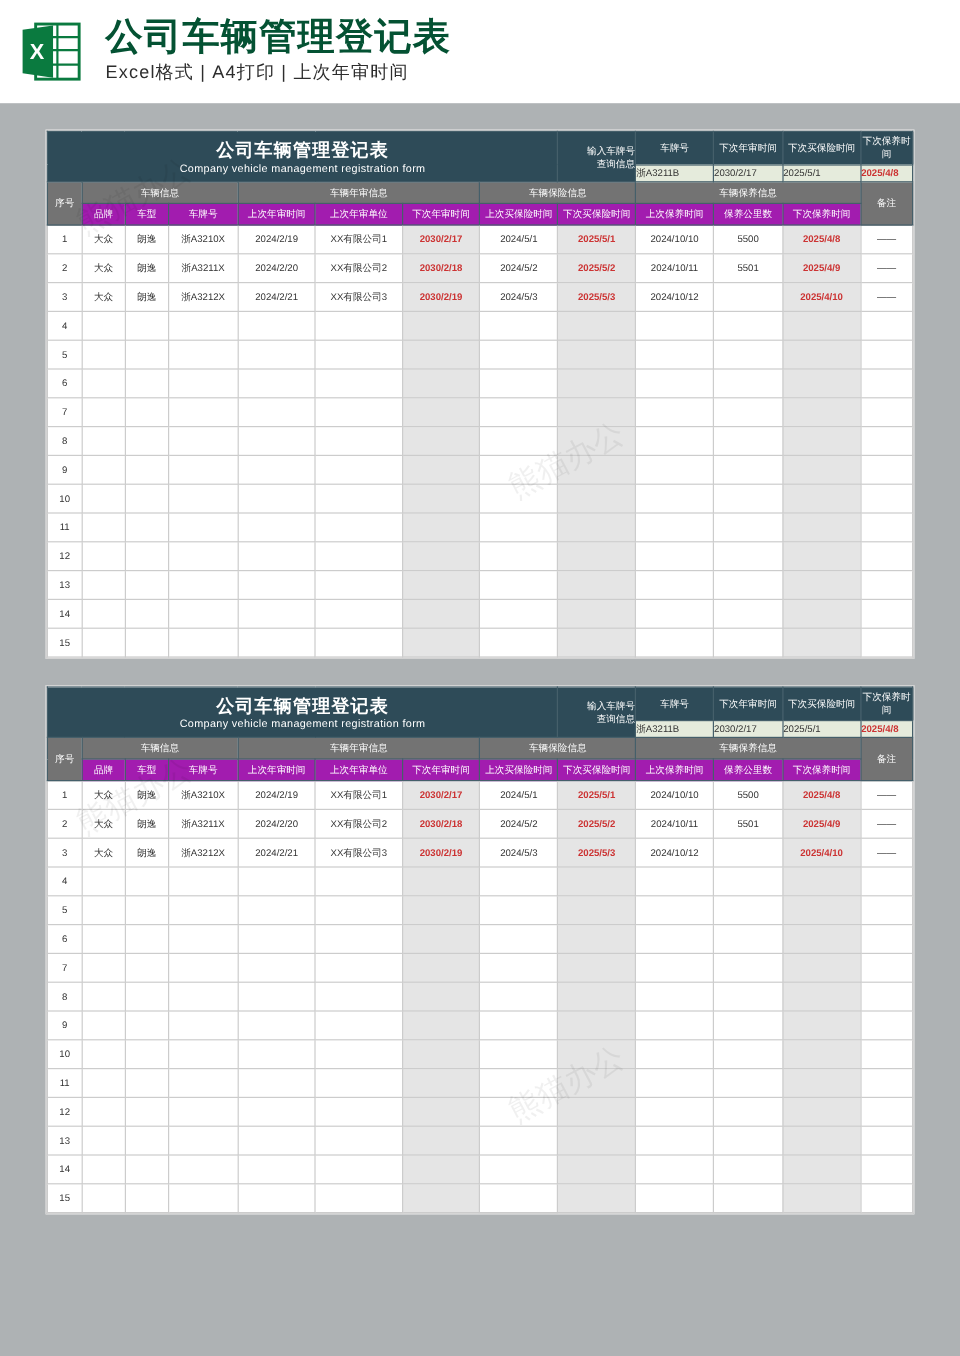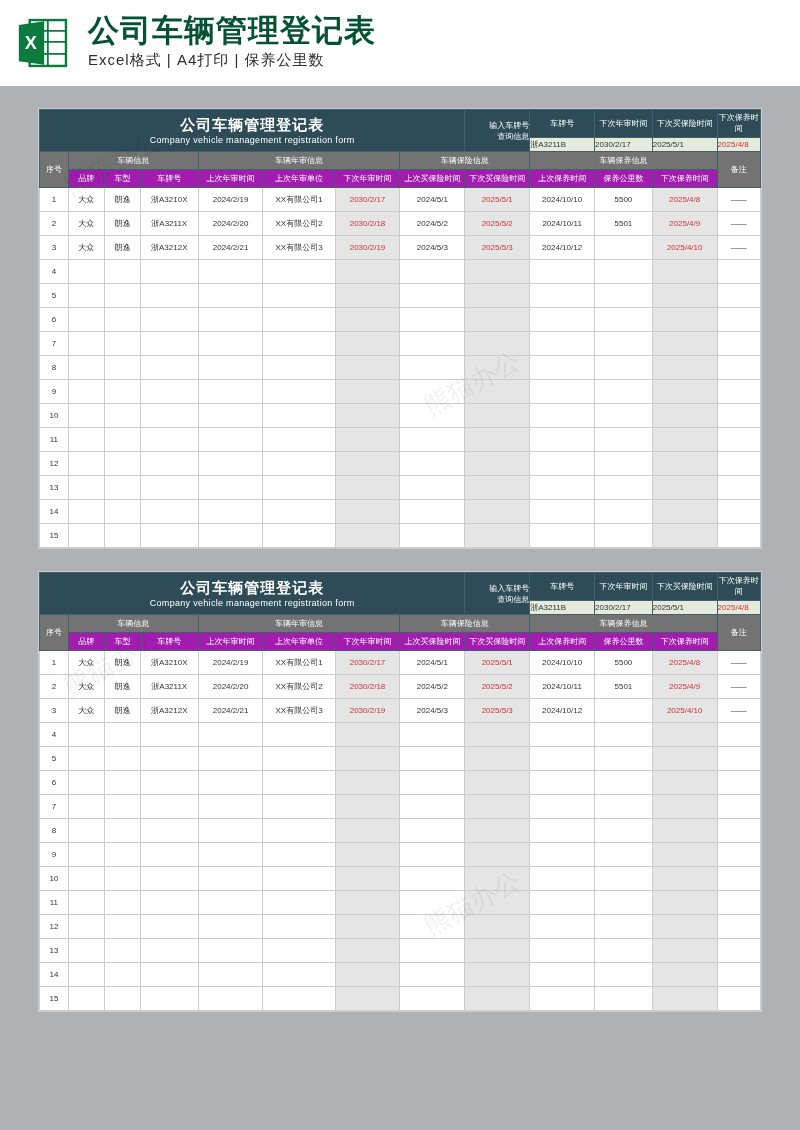--- a/index.html
+++ b/index.html
@@ -18,40 +18,40 @@
 .title-cn{font-size:15px;font-weight:600;letter-spacing:1px}
 .title-en{font-size:9px;letter-spacing:.3px;padding-bottom:4px}
 .lookup-label{text-align:right;font-size:8px}
 .lookup-head{text-align:center;font-size:8px;background:#2e4b58}
 .lookup-val{background:#e5ebdc;color:#333}
 .lookup-val.red{color:#c33}
 .grp-row td{background:#737373;color:#fff;text-align:center;font-size:8px;border:1px solid #455f6a;padding:3px 0}
 .col-row td{background:#a21caf;color:#fff;text-align:center;font-size:8px;border:1px solid #455f6a;padding:3px 0;white-space:nowrap}
 .data-row td{border:1px solid #ccc;text-align:center;height:24px;font-size:8px;white-space:nowrap}
 .shade{background:#e5e5e5}
-.red{color:#c33;font-weight:400}
+.red{color:#c33;font-weight:700}
 .watermark{position:relative}
 .wm{position:absolute;color:rgba(0,0,0,.06);font-size:26px;transform:rotate(-28deg);pointer-events:none;font-weight:400}
 </style>
 </head>
 <body>
 
 <div class="top-banner">
   <svg class="excel-icon" viewBox="0 0 48 48">
     <rect x="13" y="5" width="30" height="38" fill="#fff" stroke="#0a7a3f" stroke-width="2"></rect>
     <line x1="13" y1="14" x2="43" y2="14" stroke="#0a7a3f" stroke-width="1.5"></line>
     <line x1="13" y1="23" x2="43" y2="23" stroke="#0a7a3f" stroke-width="1.5"></line>
     <line x1="13" y1="33" x2="43" y2="33" stroke="#0a7a3f" stroke-width="1.5"></line>
     <line x1="28" y1="5" x2="28" y2="43" stroke="#0a7a3f" stroke-width="1.5"></line>
     <polygon points="4,9 25,6 25,42 4,39" fill="#0a7a3f"></polygon>
     <text x="14" y="29" text-anchor="middle" font-size="15" font-weight="700" fill="#fff" font-family="Arial">X</text>
   </svg>
   <div class="banner-text">
     <div class="banner-title">公司车辆管理登记表</div>
-    <div class="banner-sub">Excel格式 | A4打印 | 保养公里数</div>
+    <div class="banner-sub">Excel格式 | A4打印 | 上次年审时间</div>
   </div>
 </div>
 
 <div class="sheet-area watermark">
   <div class="wm" style="top:60px;left:60px">熊猫办公</div>
   <div class="wm" style="top:280px;left:420px">熊猫办公</div>
   <div class="wm" style="top:560px;left:60px">熊猫办公</div>
   <div class="wm" style="top:800px;left:420px">熊猫办公</div>
 
   <div class="sheet" id="sheet1">

